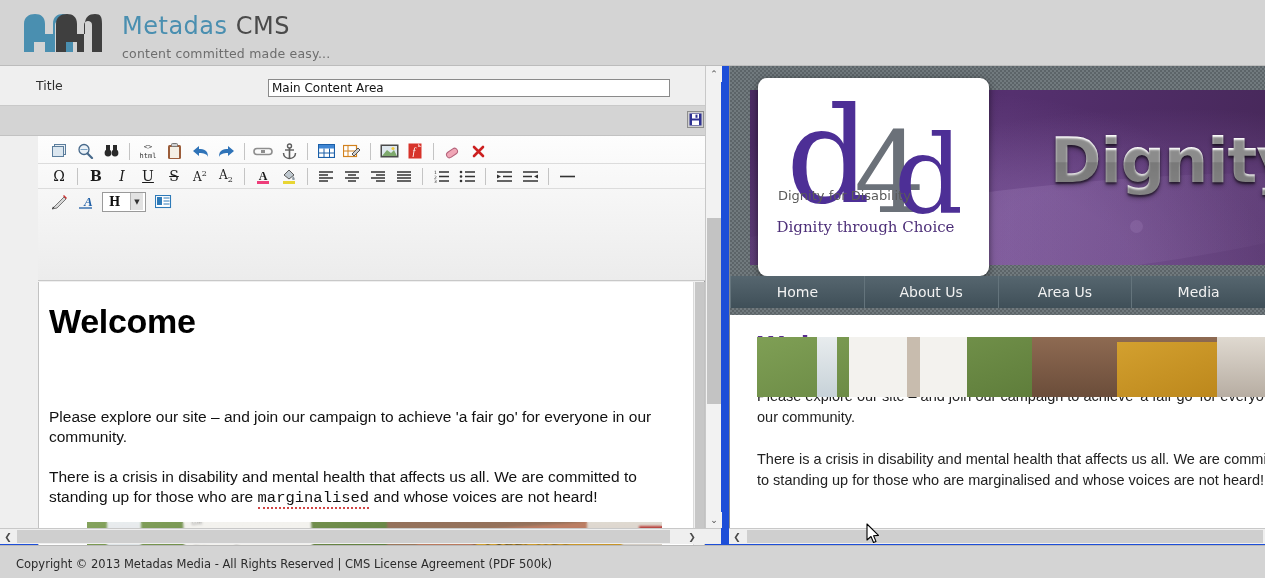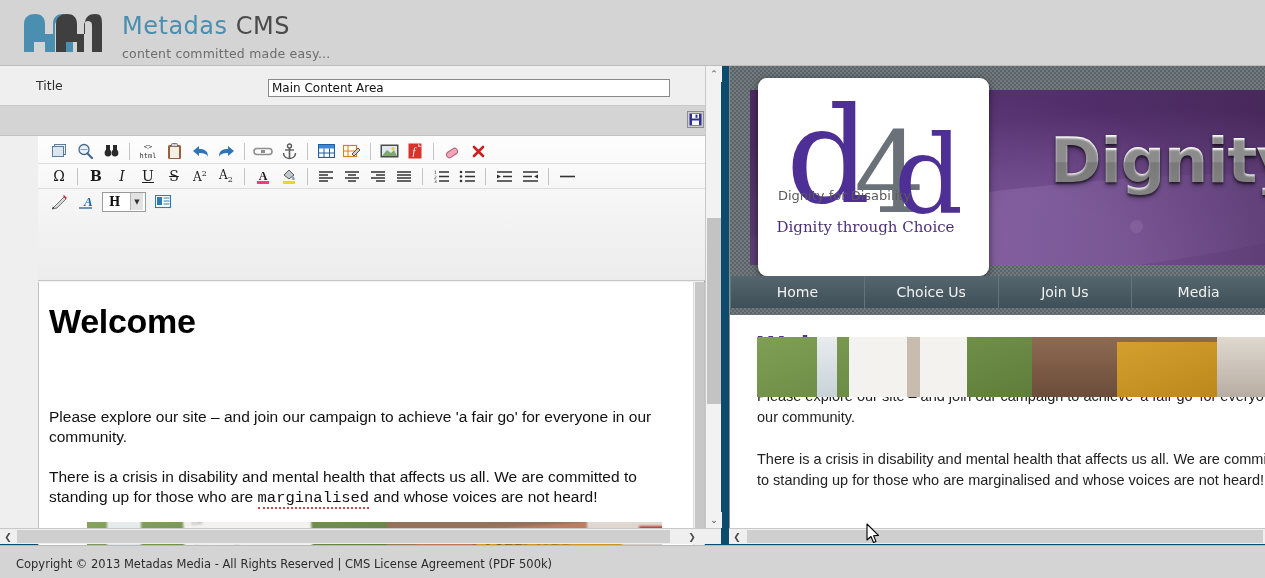--- a/index.html
+++ b/index.html
@@ -6,21 +6,21 @@
   html, body {
     margin: 0; padding: 0;
     width: 1265px; height: 578px;
     overflow: hidden;
     font-family: "DejaVu Sans", "Liberation Sans", sans-serif;
     background: #d4d4d4;
   }
   #app {
     position: relative;
     width: 1265px; height: 578px;
-    background: #0c4a6e;
+    background: #1d4ed8;
   }
 
   
   #brand-header {
     position: absolute; left: 0; top: 0;
     width: 1265px; height: 66px;
     background: #d4d4d4;
     border-bottom: 1px solid #bcbcbc;
   }
   #logo-mark {
@@ -722,22 +722,22 @@
         <text x="18" y="118" font-family="DejaVu Serif, Liberation Serif, serif" font-size="132" fill="#4d2f96">d</text>
         <text x="86" y="128" font-family="DejaVu Serif, Liberation Serif, serif" font-size="112" fill="#6b7179">4</text>
         <text x="126" y="128" font-family="DejaVu Serif, Liberation Serif, serif" font-size="108" fill="#4d2f96">d</text>
         <text x="10" y="116" font-family="DejaVu Sans, Liberation Sans, sans-serif" font-size="13" fill="#5a5a5a">Dignity for Disability</text>
       </svg>
       <div id="logo-tagline">Dignity through Choice</div>
     </div>
 
     <div id="preview-nav">
       <div class="nav-item">Home</div>
-      <div class="nav-item">Choice Us</div>
-      <div class="nav-item">Join Us</div>
+      <div class="nav-item">About Us</div>
+      <div class="nav-item">Area Us</div>
       <div class="nav-item">Media</div>
     </div>
 
     <div id="preview-content">
       <h1 id="pv-h1">Welcome</h1>
       <p class="pv-p">Please explore our site – and join our campaign to achieve 'a fair go' for everyone in our community.</p>
       <p class="pv-p">There is a crisis in disability and mental health that affects us all. We are committed to standing up for those who are marginalised and whose voices are not heard!</p>
     </div>
 
     <div id="pv-photo">

